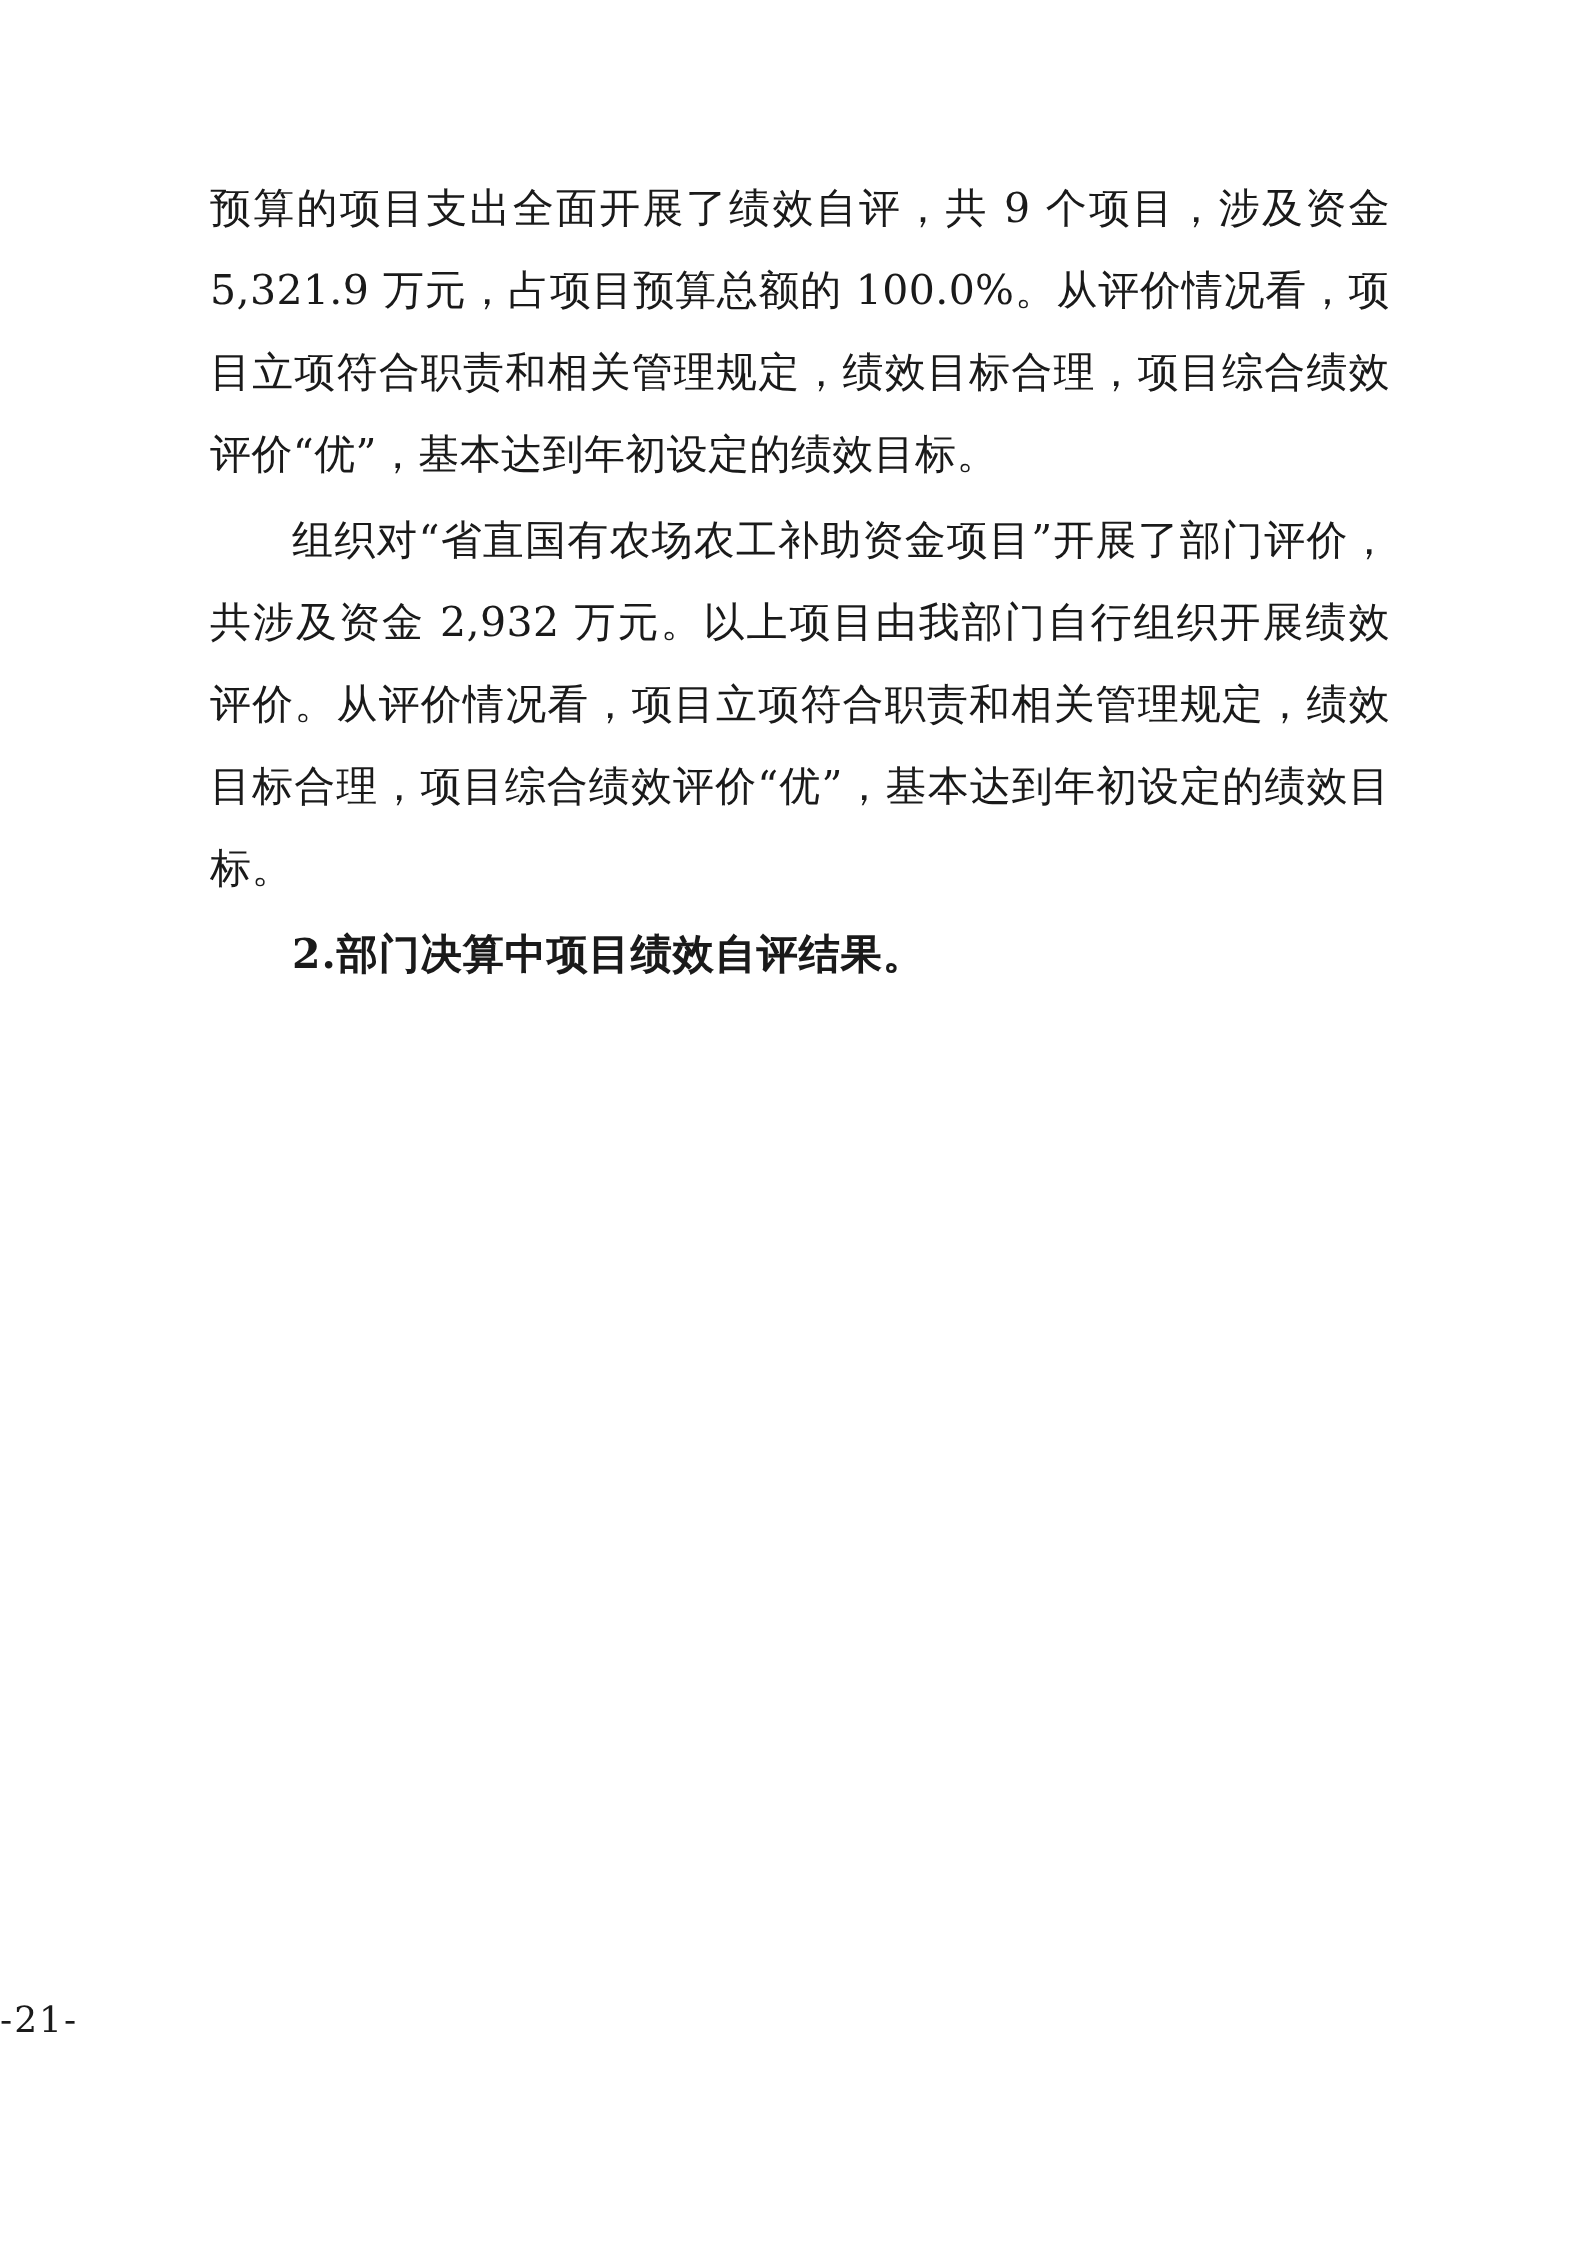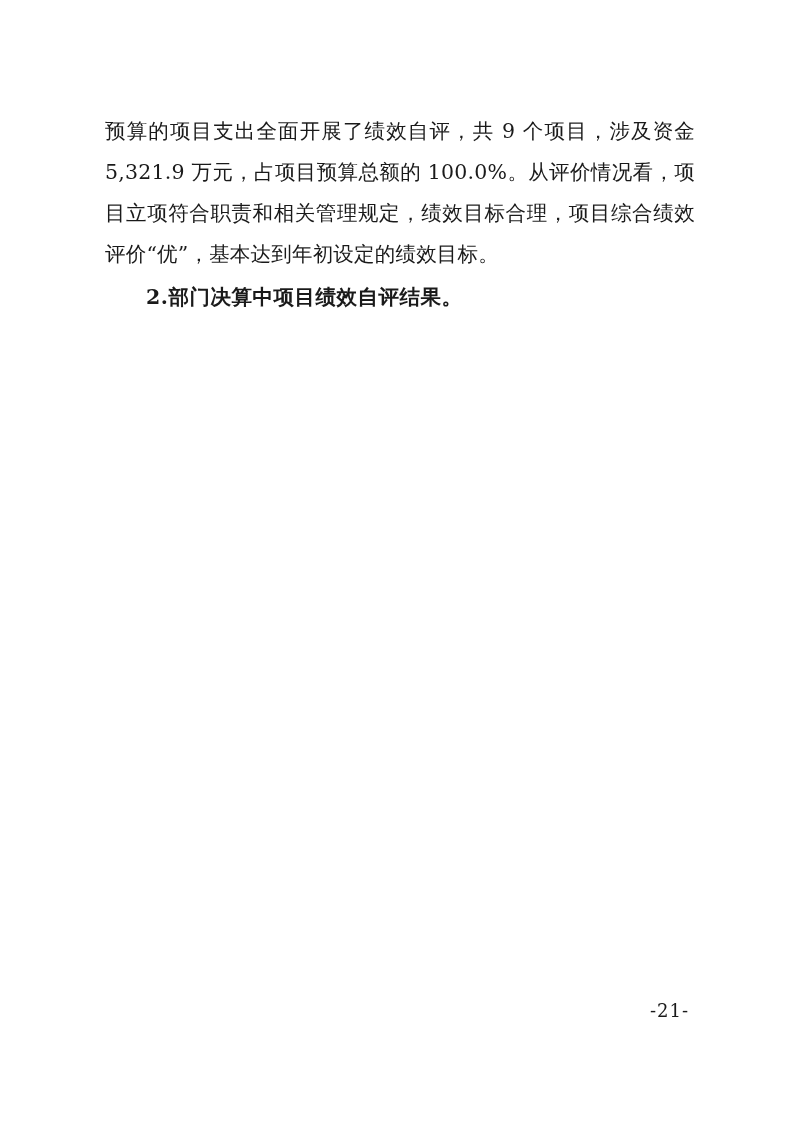--- a/index.html
+++ b/index.html
@@ -15,21 +15,21 @@
     color: #1a1a1a;
     overflow: hidden;
   }
   .page {
     position: absolute;
     left: 0;
     top: 0;
     width: 794px;
     height: 1123px;
     box-sizing: border-box;
-    padding: 111px 100px 70px 105px;
+    padding: 84px 100px 70px 105px;
   }
   .doc-body {
     width: 590px;
   }
   p {
     margin: 0 0 2px 0;
     font-size: 20.5px;
     line-height: 41px;
     text-align: justify;
     text-justify: inter-ideograph;
@@ -41,29 +41,30 @@
   p.heading {
     text-indent: 41px;
     font-weight: bold;
     letter-spacing: 0.5px;
   }
   .page-number {
     position: absolute;
     left: 0;
     right: 105px;
     bottom: 102px;
-    text-align: right;
+    text-align: left;
     font-size: 18px;
     font-family: "DejaVu Serif", "Liberation Serif", serif;
     color: #1a1a1a;
     letter-spacing: 1px;
   }
 </style>
 </head>
 <body>
 
 <div class="page">
   <div class="doc-body">
     <p class="normal">预算的项目支出全面开展了绩效自评，共 9 个项目，涉及资金 5,321.9 万元，占项目预算总额的 100.0%。从评价情况看，项目立项符合职责和相关管理规定，绩效目标合理，项目综合绩效评价“优”，基本达到年初设定的绩效目标。</p>
+    <p class="indent">组织对“省直国有农场农工补助资金项目”开展了部门评价，共涉及资金 2,932 万元。以上项目由我部门自行组织开展绩效评价。从评价情况看，项目立项符合职责和相关管理规定，绩效目标合理，项目综合绩效评价“优”，基本达到年初设定的绩效目标。</p>
     <p class="heading">2.部门决算中项目绩效自评结果。</p>
   </div>
   <div class="page-number">-21-</div>
 </div>
 
 </body></html>

